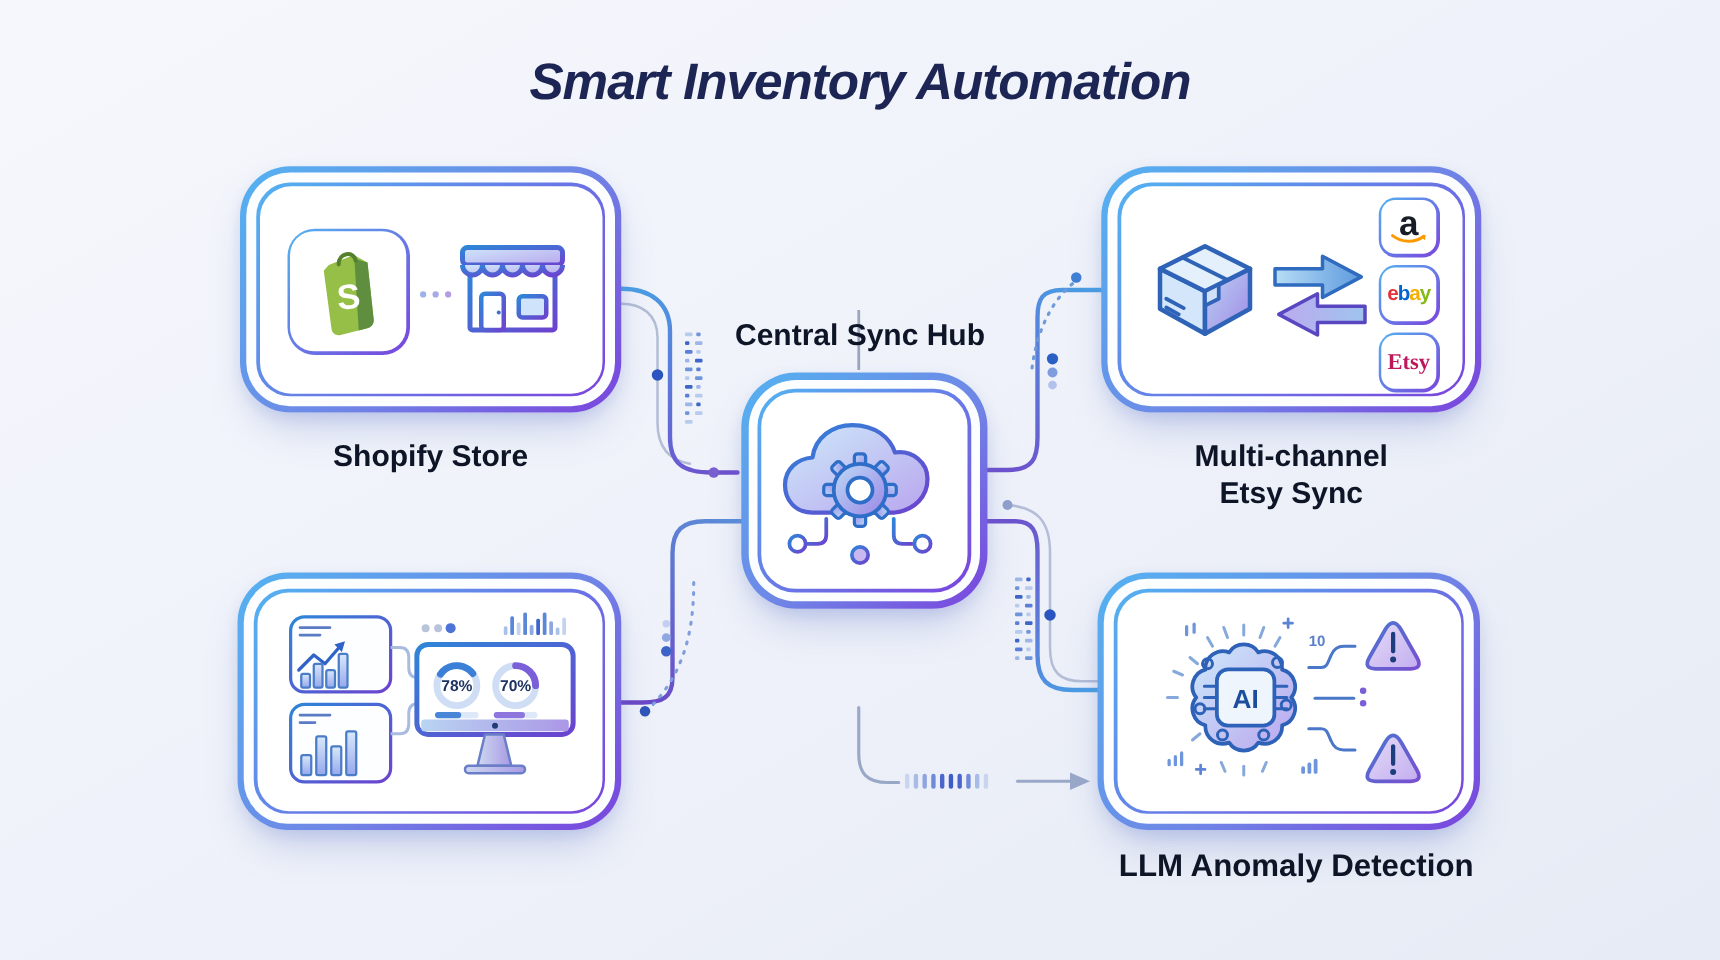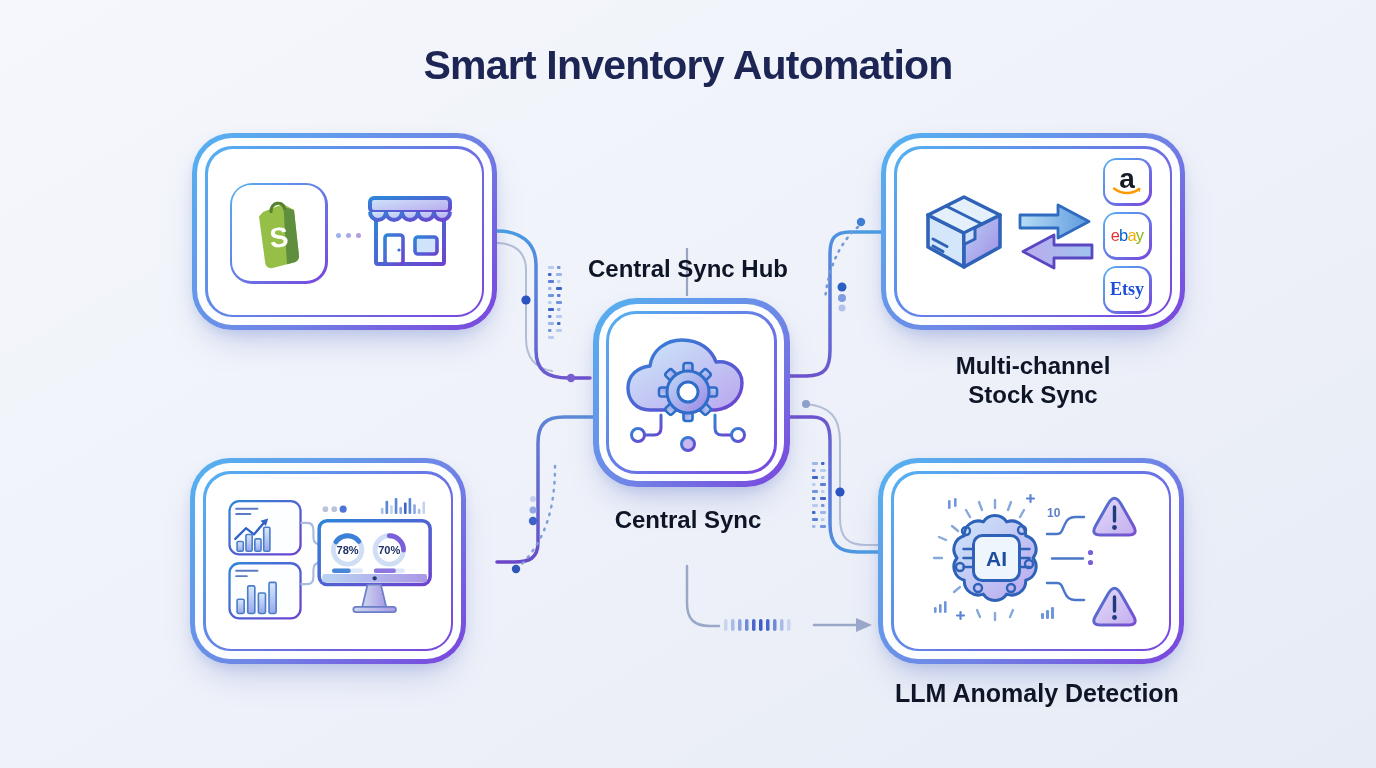--- a/index.html
+++ b/index.html
@@ -1,34 +1,34 @@
 <!DOCTYPE html>
 <html><head>
 <meta charset="utf-8">
 <style>
   html,body{margin:0;padding:0;background:#e9edf6;}
   #canvas{position:relative;width:1376px;height:768px;overflow:hidden;
     background:linear-gradient(150deg,#f5f7fc 0%,#eef1f9 55%,#e6ebf5 100%);
     font-family:"Liberation Sans",sans-serif;}
   .title{position:absolute;left:0;top:42px;width:1376px;text-align:center;
-    font-size:41px;font-weight:700;letter-spacing:-0.8px;color:#1c2553;}
+    font-size:41px;font-weight:700;letter-spacing:-0.8px;color:#1c2553;font-style:italic;}
   
   #wires{position:absolute;left:0;top:0;z-index:1;}
   
   .node{position:absolute;z-index:2;border-radius:40px;padding:5px;box-sizing:border-box;
     background:linear-gradient(135deg,#54b2f0 0%,#6f86e6 55%,#7a44dd 100%);
     box-shadow:0 18px 34px -12px rgba(92,112,196,.38),0 4px 10px rgba(120,140,210,.16);}
   .node-gap{width:100%;height:100%;box-sizing:border-box;background:#fbfdff;border-radius:35px;padding:8px;}
   .node-ring{width:100%;height:100%;box-sizing:border-box;border-radius:27px;padding:2.5px;
     background:linear-gradient(135deg,#54b2f0,#7a44dd);}
   .node-content{width:100%;height:100%;box-sizing:border-box;background:#fff;border-radius:25px;
     position:relative;overflow:hidden;}
   #node-shopify{left:192px;top:133px;width:305px;height:197px;}
   #node-multichannel{left:881px;top:133px;width:304px;height:197px;}
-  #node-dashboard{left:190px;top:458px;width:276px;height:206px;}
+  #node-dashboard{left:190px;top:458px;width:307px;height:206px;}
   #node-anomaly{left:878px;top:458px;width:306px;height:206px;}
   #node-hub{left:593px;top:298px;width:197px;height:189px;border-radius:44px;padding:6px;}
   #node-hub .node-gap{border-radius:38px;padding:7px;}
   #node-hub .node-ring{border-radius:30px;padding:3px;}
   #node-hub .node-content{border-radius:27px;}
   
   .lbl{position:absolute;z-index:3;text-align:center;color:#0d1526;font-weight:700;}
   #label-shopify{left:192px;top:352px;width:305px;font-size:24px;}
   #label-multichannel{left:881px;top:351px;width:304px;font-size:24px;line-height:29px;text-align:center;}
   #label-hub-top{left:538px;top:211px;width:300px;font-size:24px;margin-top:44px;}
@@ -45,23 +45,23 @@
   .storefront{position:absolute;left:155px;top:37px;}
   
   .pkg{position:absolute;left:23px;top:40px;}
   .syncarrows{position:absolute;left:121px;top:47px;}
   .badges{position:absolute;left:206px;top:9px;display:flex;flex-direction:column;gap:6px;}
   .badge{width:49px;height:48px;border-radius:14px;padding:2.2px;box-sizing:border-box;
     background:linear-gradient(135deg,#54b2f0,#7a44dd);}
   .badge-in{width:100%;height:100%;box-sizing:border-box;background:#fff;border-radius:11px;
     display:flex;flex-direction:column;align-items:center;justify-content:center;}
   .am-a{font-size:28px;font-weight:700;color:#161d26;line-height:24px;}
-  .ebay{font-size:16.5px;font-weight:400;letter-spacing:-0.8px;}
+  .ebay{font-size:16.5px;font-weight:700;letter-spacing:-0.8px;}
   .ebay .e{color:#e53238}.ebay .b{color:#0064d2}.ebay .a{color:#f5af02}.ebay .y{color:#86b817}
-  .etsy{font-family:"Liberation Serif",serif;font-size:18px;font-weight:600;color:#1d4ed8;}
+  .etsy{font-family:"Liberation Serif",serif;font-size:18px;font-weight:600;color:#be185d;}
   .fillsvg{position:absolute;inset:0;width:100%;height:100%;}
 </style>
 </head>
 <body>
 
 <div id="canvas">
 
   <svg width="0" height="0" style="position:absolute">
     <defs>
       <linearGradient id="gStroke" x1="0" y1="0" x2="1" y2="1">
@@ -262,20 +262,21 @@
        <path d="M 7,26 a 8 8 0 0 0 16,0 a 8 8 0 0 0 16,0 a 8 8 0 0 0 16,0 a 8 8 0 0 0 16,0 a 8 8 0 0 0 16,0" fill="url(#gAwn)" stroke="url(#gStroke)" stroke-width="4"></path>
        <rect x="22" y="49" width="18" height="29" rx="3" fill="#fdfeff" stroke="url(#gStroke)" stroke-width="3.6"></rect>
        <circle cx="36" cy="64" r="1.6" fill="#3b6fd0"></circle>
        <rect x="52" y="51" width="22" height="17" rx="3" fill="#cfe3fb" stroke="url(#gStroke)" stroke-width="3.6"></rect>
        <path d="M 7,78 H 87" stroke="url(#gStroke)" stroke-width="4.5" stroke-linecap="round"></path>
      </svg>
    </div>
         </div>
       </div>
   </div>
+  <div class="lbl" id="label-shopify">Shopify Store</div>
 
   <div class="node" id="node-multichannel">
    <div class="node-gap">
         <div class="node-ring">
           <div class="node-content">
      <svg class="pkg" width="88" height="92" viewBox="0 0 88 92">
        <g stroke="#2f63b8" stroke-width="3.6" stroke-linejoin="round" stroke-linecap="round">
          <path d="M 8,26 L 8,58 L 44,78 L 44,44 Z" fill="#d4e7fa"></path>
          <path d="M 80,26 L 80,58 L 44,78 L 44,44 Z" fill="url(#gPkg)"></path>
          <path d="M 44,8 L 80,26 L 44,44 L 8,26 Z" fill="#e4f1fc"></path>
@@ -308,21 +309,21 @@
          <span class="etsy">Etsy</span>
        </div>
               </div>
      </div>
    </div>
         </div>
       </div>
   </div>
   <div class="lbl" id="label-multichannel">
     <div>Multi-channel</div>
-    <div>Stock Sync</div>
+    <div>Etsy Sync</div>
   </div>
 
   <div class="node" id="node-hub">
    <div class="node-gap">
         <div class="node-ring">
           <div class="node-content">
      <svg class="fillsvg" viewBox="0 0 165 157">
        <path d="M 41,96 C 27,96 19,86 19,74 C 19,61 29,53 41,52 C 43,36 57,26 73,26 C 91,26 103,36 107,48 C 121,46 133,56 133,69 C 133,83 123,94 107,96 Z" fill="url(#gCloud)" stroke="url(#gStroke)" stroke-width="3.4" stroke-linejoin="round"></path>
        <g>
          <g fill="url(#gGear)" stroke="#2e6ec8" stroke-width="2.6">
@@ -346,21 +347,20 @@
          <path d="M 106,101 V 114 Q 106,121 113,121 H 121"></path>
                 <circle cx="129" cy="121" r="6.5" fill="#ffffff"></circle>
        </g>
      </svg>
    </div>
         </div>
       </div>
   </div>
   <div class="lbl" id="label-hub-top">Central Sync Hub</div>
   <div class="lbl" id="label-hub-bottom">
-    <div>Central Sync</div>
   </div>
 
   <div class="node" id="node-dashboard">
    <div class="node-gap">
         <div class="node-ring">
           <div class="node-content">
      <svg class="fillsvg" viewBox="0 0 276 175">
 
        <circle cx="134.5" cy="28.5" r="3.2" fill="#b9c4da"></circle>
               <circle cx="144.5" cy="28.5" r="3.2" fill="#b9c4da"></circle>

